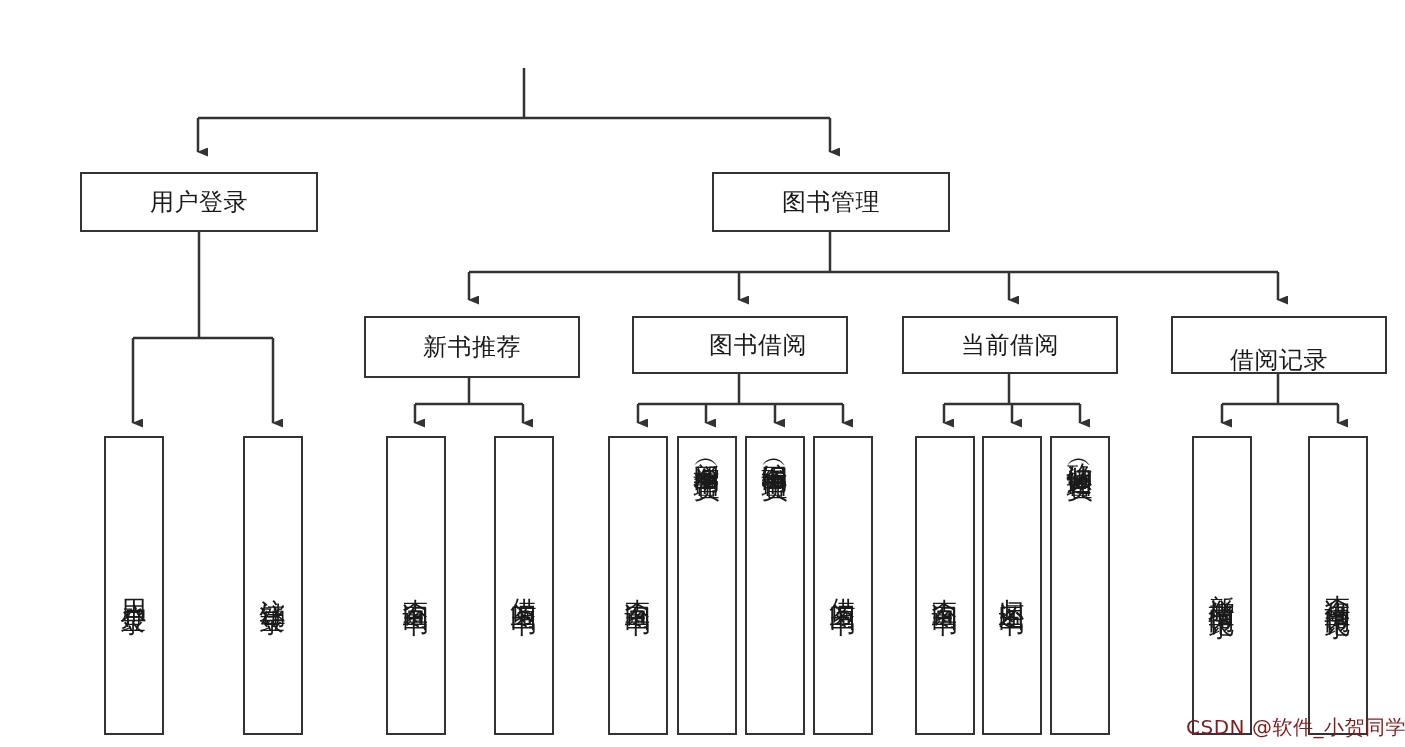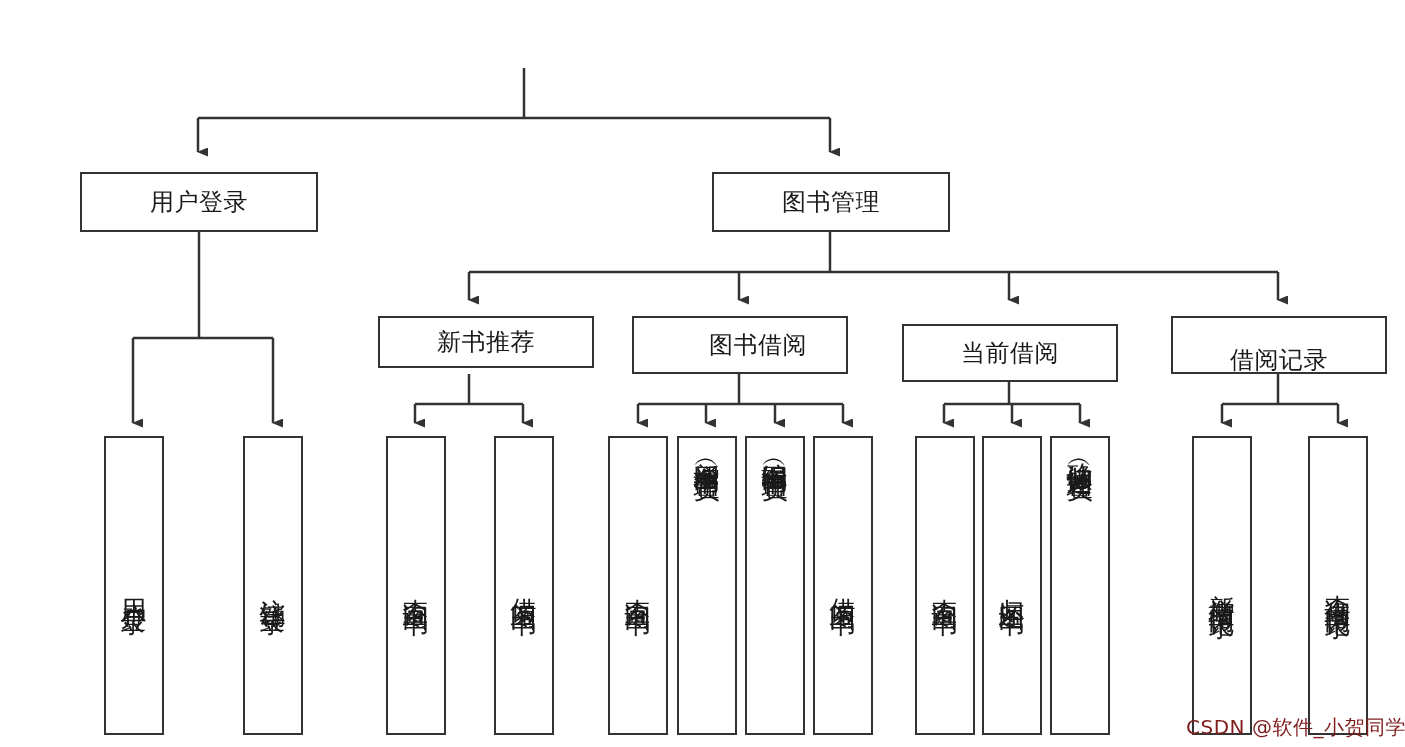--- a/index.html
+++ b/index.html
@@ -133,29 +133,29 @@
 
 
   <div class="node-box horiz" style="left:80px; top:172px; width:238px; height:60px;">
     <span class="node-label">用户登录</span>
   </div>
 
   <div class="node-box horiz" style="left:712px; top:172px; width:238px; height:60px;">
     <span class="node-label">图书管理</span>
   </div>
 
-  <div class="node-box horiz" style="left:378px; top:316px; width:216px; height:52px;">
+  <div class="node-box horiz" style="left:364px; top:316px; width:216px; height:62px;">
     <span class="node-label">新书推荐</span>
   </div>
 
   <div class="node-box horiz" style="left:632px; top:316px; width:216px; height:58px;padding-left:36px;">
     <span class="node-label">图书借阅</span>
   </div>
 
-  <div class="node-box horiz" style="left:902px; top:316px; width:216px; height:58px;margin-top:8px;">
+  <div class="node-box horiz" style="left:902px; top:316px; width:216px; height:58px;">
     <span class="node-label">当前借阅</span>
   </div>
 
   <div class="node-box horiz" style="left:1171px; top:316px; width:216px; height:58px;align-items:flex-end;">
     <span class="node-label">借阅记录</span>
   </div>
 
   <div class="node-box vert" style="left:104px; top:436px; width:60px; height:299px;">
     <span class="node-label">用户登录</span>
   </div>

